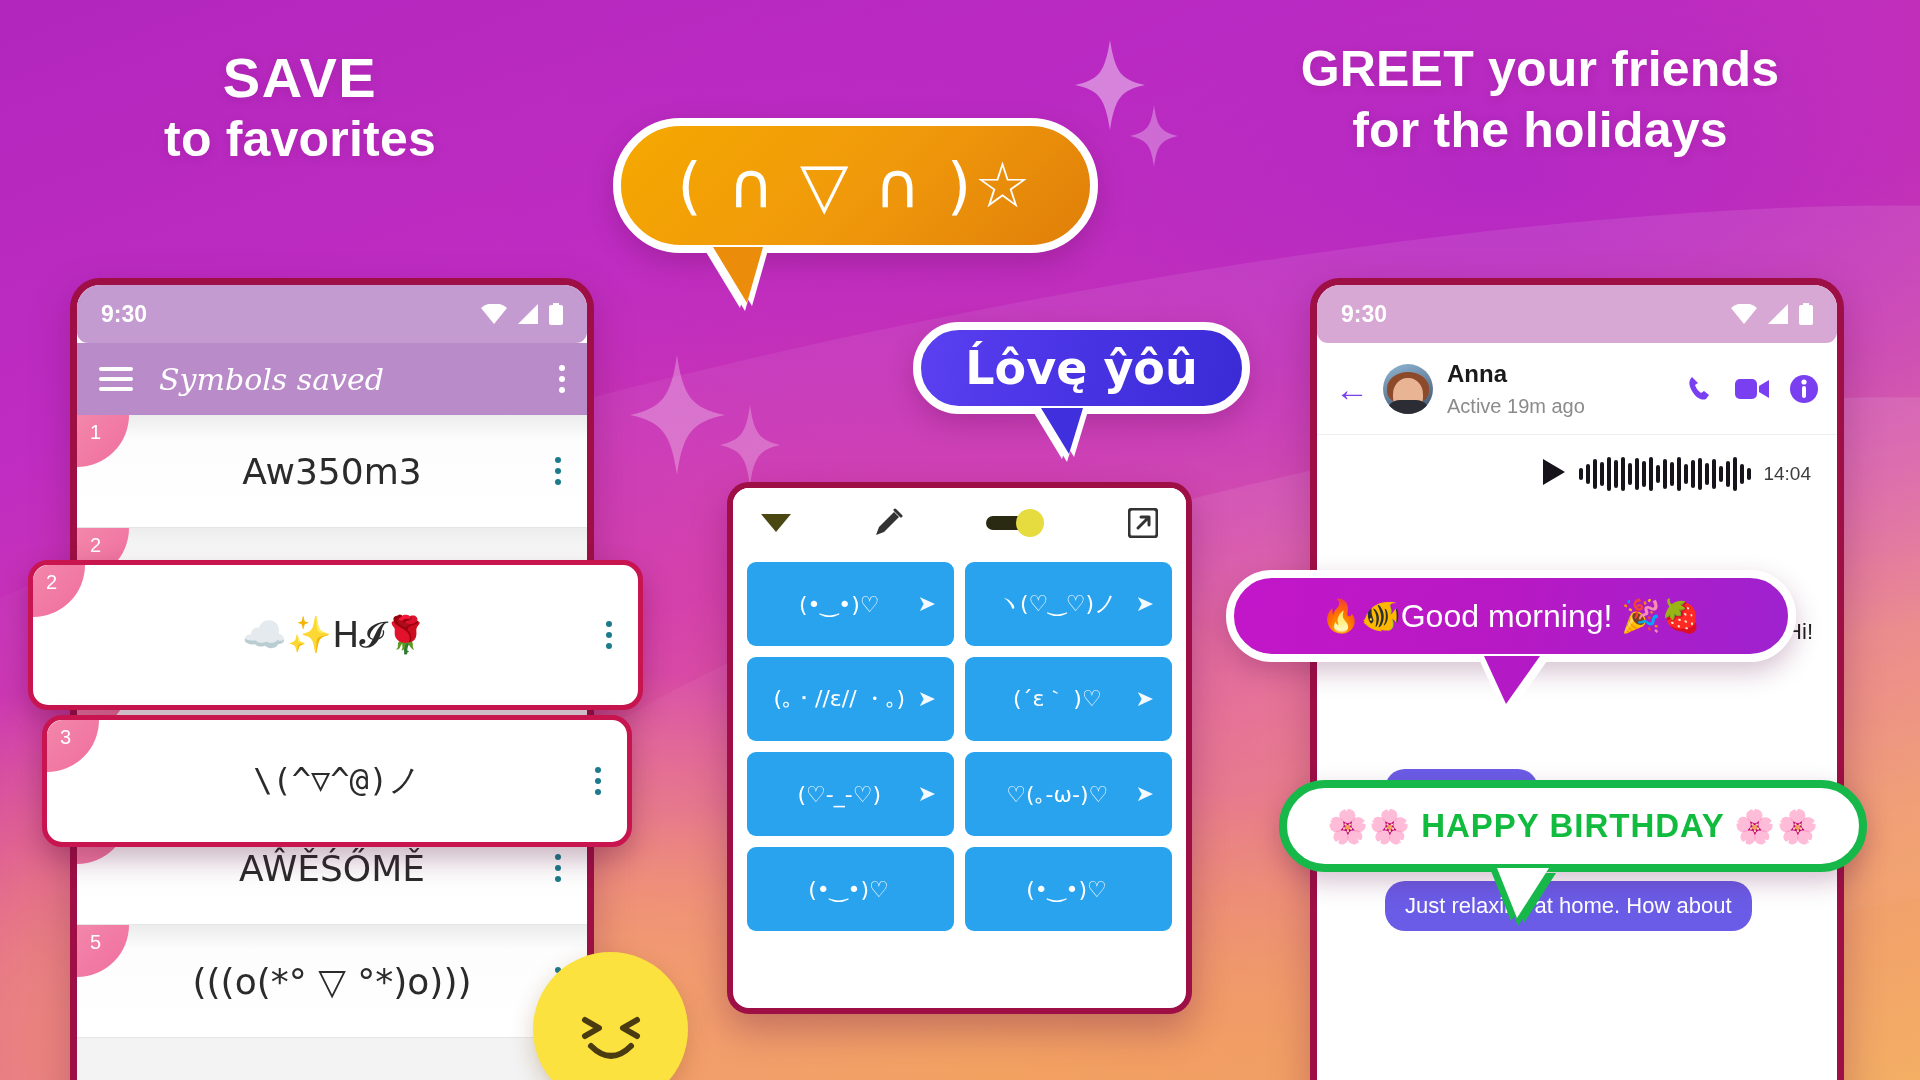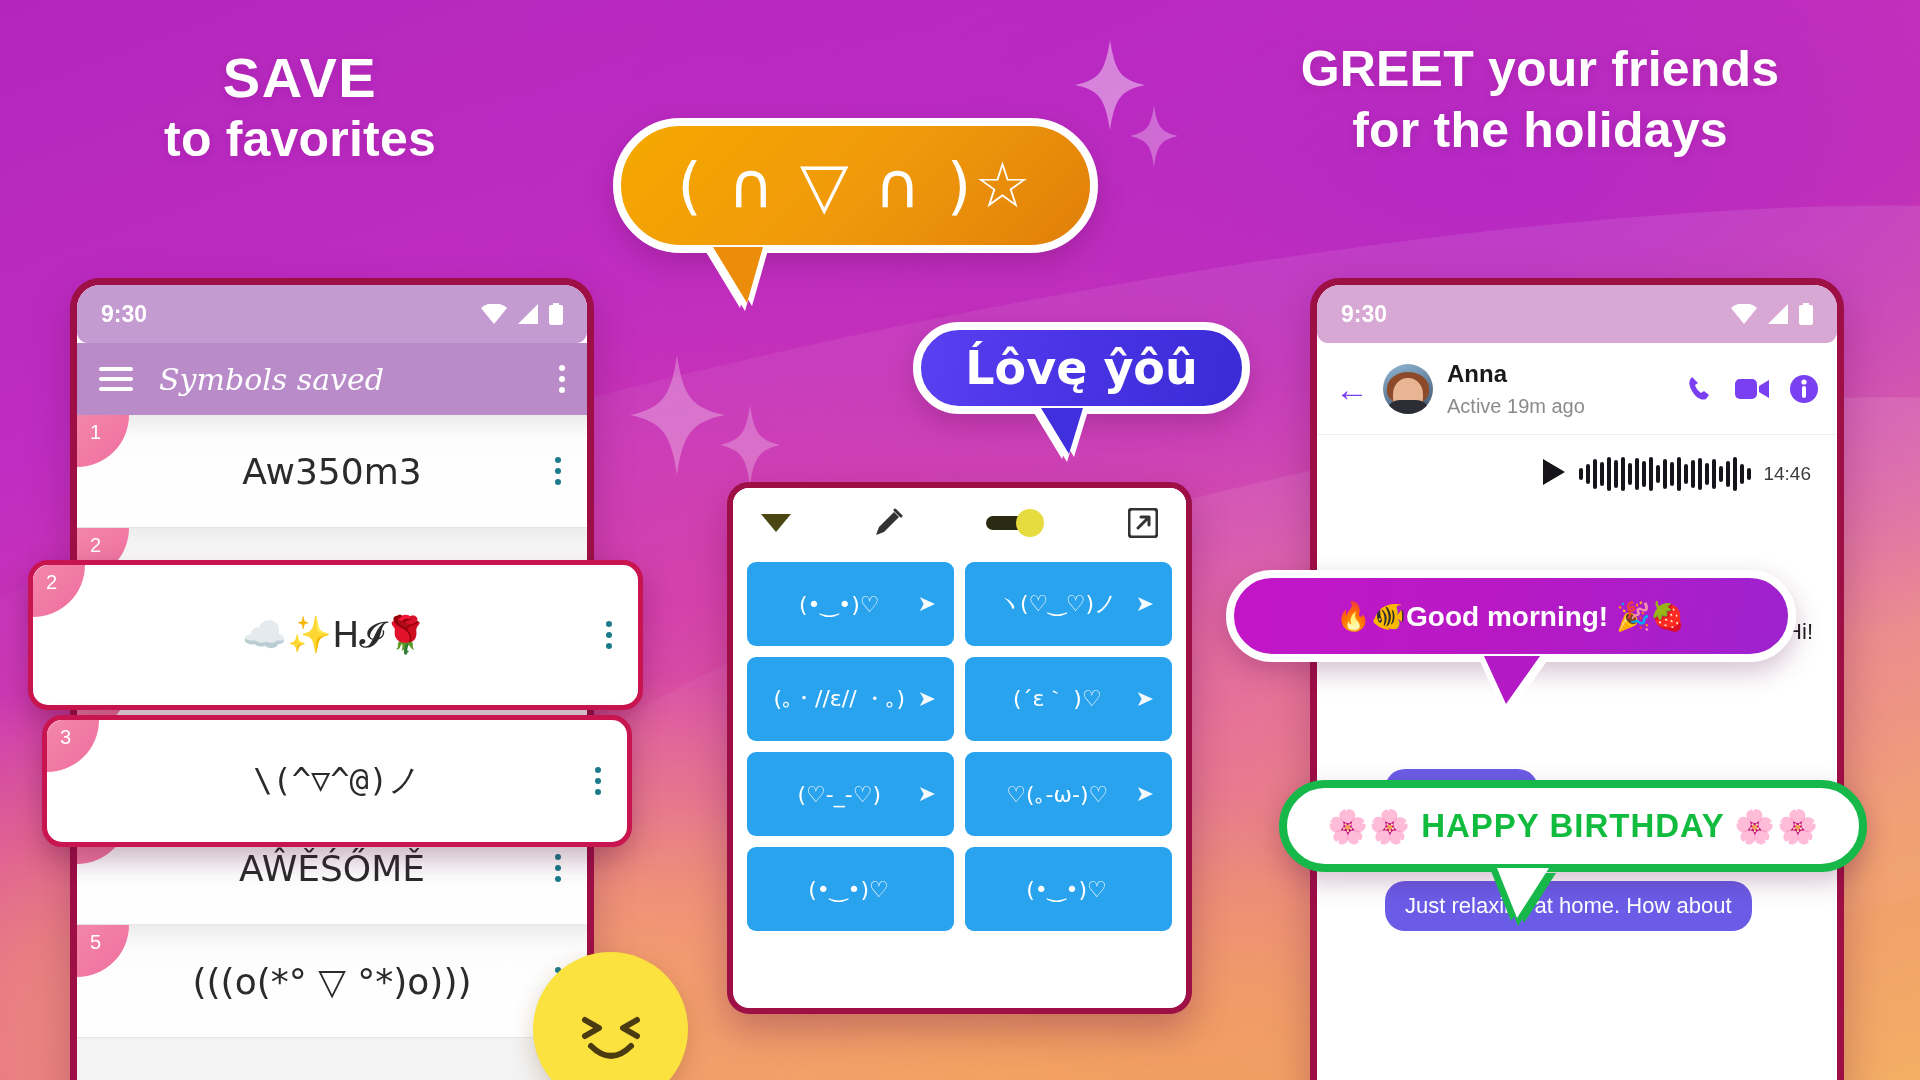--- a/index.html
+++ b/index.html
@@ -166,21 +166,21 @@
     left:128px;bottom:-40px;
     border-left:28px solid transparent;border-right:14px solid transparent;
     border-top:46px solid #3f2fdc;
     filter:drop-shadow(-7px 5px 0 #fff) drop-shadow(5px 3px 0 #fff);
   }
 
   #bubble-goodmorning{left:1226px;top:570px;width:570px;height:92px;}
   #bubble-goodmorning .body{
     width:100%;height:100%;
     background:linear-gradient(100deg,#c216c9 0%,#b719c4 50%,#9e22cf 100%);
-    color:#fff;font-size:28px;font-weight:700;gap:6px;
+    color:#fff;font-size:32px;font-weight:400;gap:6px;
   }
   #bubble-goodmorning .tail{
     left:258px;bottom:-42px;
     border-left:22px solid transparent;border-right:34px solid transparent;
     border-top:48px solid #b419c6;
     filter:drop-shadow(7px 5px 0 #fff) drop-shadow(-5px 3px 0 #fff);
   }
 
   #bubble-birthday{left:1279px;top:780px;width:588px;height:92px;}
   #bubble-birthday .body{
@@ -513,21 +513,21 @@
           <i style="height:28px"></i>
           <i style="height:32px"></i>
           <i style="height:22px"></i>
           <i style="height:30px"></i>
           <i style="height:16px"></i>
           <i style="height:26px"></i>
           <i style="height:34px"></i>
           <i style="height:20px"></i>
           <i style="height:12px"></i>
       </span>
-      <span class="voice-time">14:46</span>
+      <span class="voice-time">14:04</span>
     </div>
 
     <div class="chat-area">
       <div class="chat-line out" style="margin-top:94px">
         <span class="b-plain">Hi!</span>
       </div>
       <div class="chat-line" style="margin-top:120px">
         <span class="mini-av">
             <span class="hair"></span>
             <span class="face"></span>

